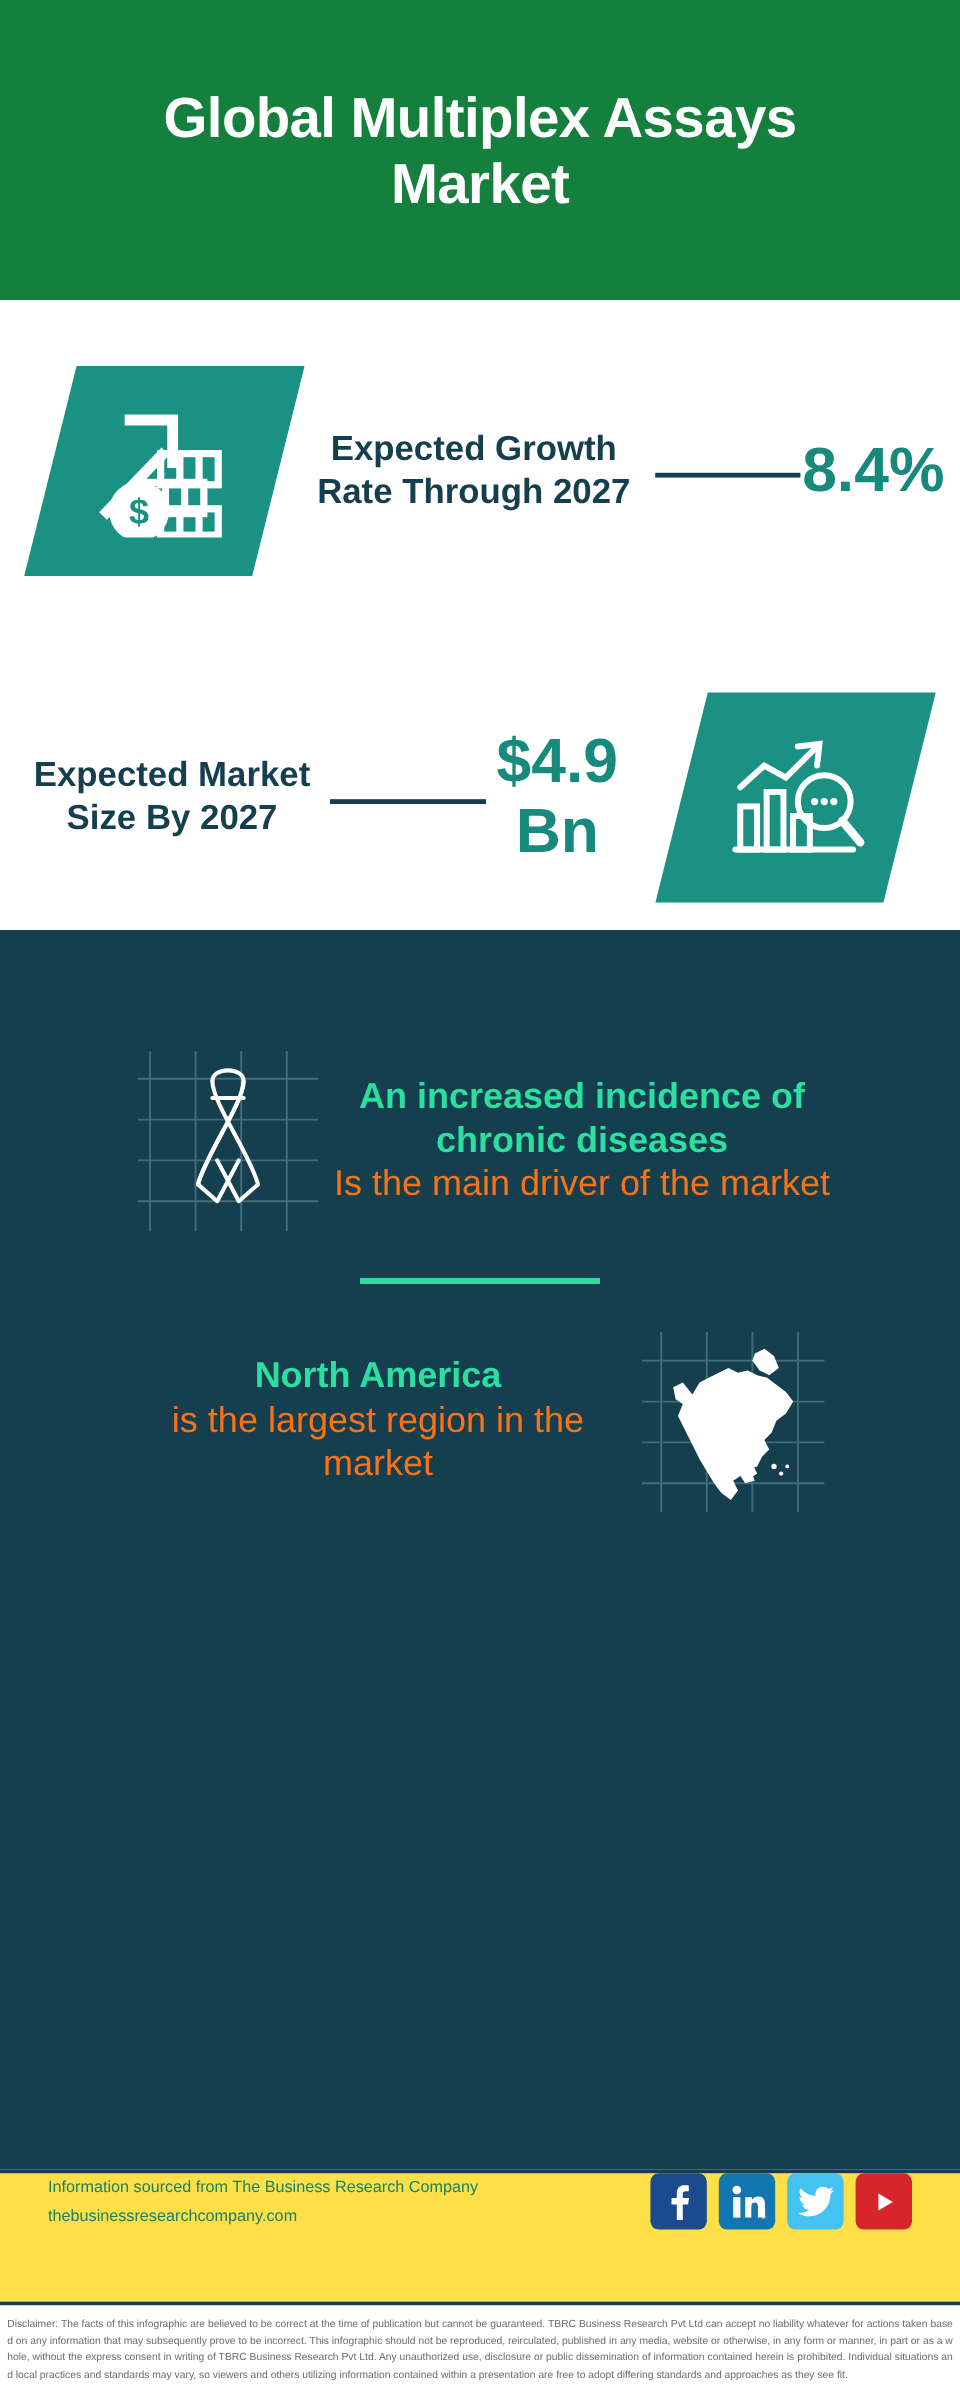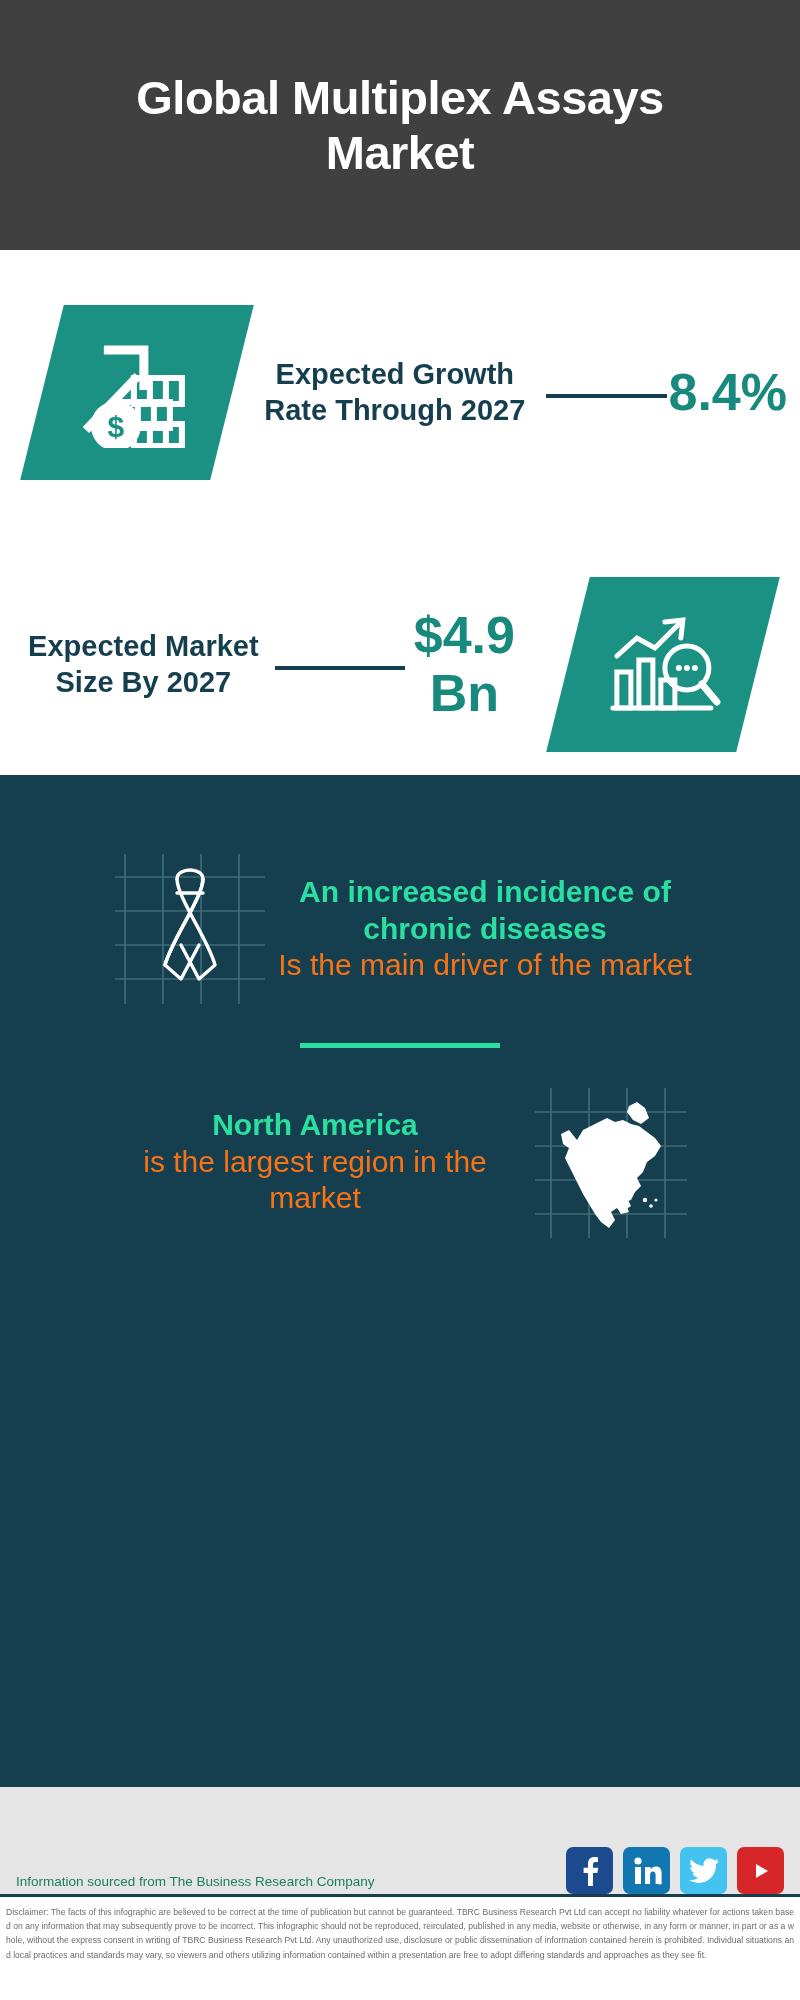--- a/index.html
+++ b/index.html
@@ -7,21 +7,21 @@
     width:800px;height:2000px;
     background:#ffffff;
     font-family:"Liberation Sans", sans-serif;
     overflow:hidden;
     position:relative;
   }
   .page{width:800px;height:2000px;position:relative;display:flex;flex-direction:column;}
 
   
   .header{
-    background:#404040;
+    background:#15803d;
     height:250px;
     display:flex;align-items:center;justify-content:center;
     flex:0 0 auto;
   }
   .header-title{
     color:#ffffff;
     font-size:47px;
     font-weight:bold;
     line-height:1.18;
     text-align:center;
@@ -92,21 +92,21 @@
     background:#153f4e;
     position:relative;
     flex:1 1 auto;
     overflow:hidden;
   }
   .skyline{
     position:absolute;top:-1px;left:0;width:800px;height:130px;display:block;
   }
   .dark-inner{
     position:relative;
-    padding-top:74px;
+    padding-top:96px;
   }
 
   .finding{
     display:flex;align-items:center;justify-content:center;
     padding:0 18px;
   }
   .finding .copy{
     flex:0 1 auto;
     max-width:420px;
     text-align:center;
@@ -127,25 +127,25 @@
   }
   .grid-ico{flex:0 0 auto;width:170px;height:160px;position:relative;}
 
   .divider{
     width:200px;height:5px;background:#2bdfa0;
     margin:34px auto;
   }
 
   
   .source{
-    background:#e5e5e5;
+    background:#fde047;
     height:110px;
     flex:0 0 auto;
-    display:flex;align-items:flex-end;
-    padding:0 16px;
+    display:flex;align-items:flex-start;
+    padding:0 40px;
     box-sizing:border-box;
     border-top:3px solid #153f4e;
   }
   .source-text{flex:1 1 auto;}
   .source-line{
     color:#1b7f62;
     font-size:13.5px;
     line-height:1.75;
     margin:0;
   }
@@ -159,21 +159,21 @@
   .s-tw{background:#44c3f0;}
   .s-yt{background:#d6262a;}
 
   
   .disclaimer{
     background:#ffffff;
     flex:0 0 auto;
     border-top:3px solid #153f4e;
     padding:8px 6px 6px 6px;
     box-sizing:border-box;
-    height:106px;
+    height:82px;
   }
   .disclaimer p{
     color:#6c6c6c;
     font-size:8.6px;
     line-height:1.65;
     margin:0;
     text-align:justify;
     word-break:break-all;
   }
 </style>
@@ -308,20 +308,21 @@
             </g>
           </svg>
         </div>
       </div>
     </div>
   </div>
 
   <div class="source">
     <div class="source-text">
       <p class="source-line">Information sourced from The Business Research Company</p>
+      <p class="source-line">thebusinessresearchcompany.com</p>
     </div>
     <div class="socials">
       <a class="social s-fb">
         <svg width="26" height="30" viewBox="0 0 26 30">
           <path fill="#ffffff" d="M16 30 V17 h4.4 l0.8 -5.3 H16 V8.6 c0 -1.6 0.5 -2.6 2.8 -2.6 H21 V1.2 C20.5 1.1 19 1 17.3 1 13.6 1 11 3.2 11 7.9 v3.8 H6.6 V17 H11 v13 Z"></path>
         </svg>
       </a>
       <a class="social s-li">
         <svg width="30" height="30" viewBox="0 0 30 30">
           <rect x="3" y="11" width="6" height="17" fill="#ffffff"></rect>

